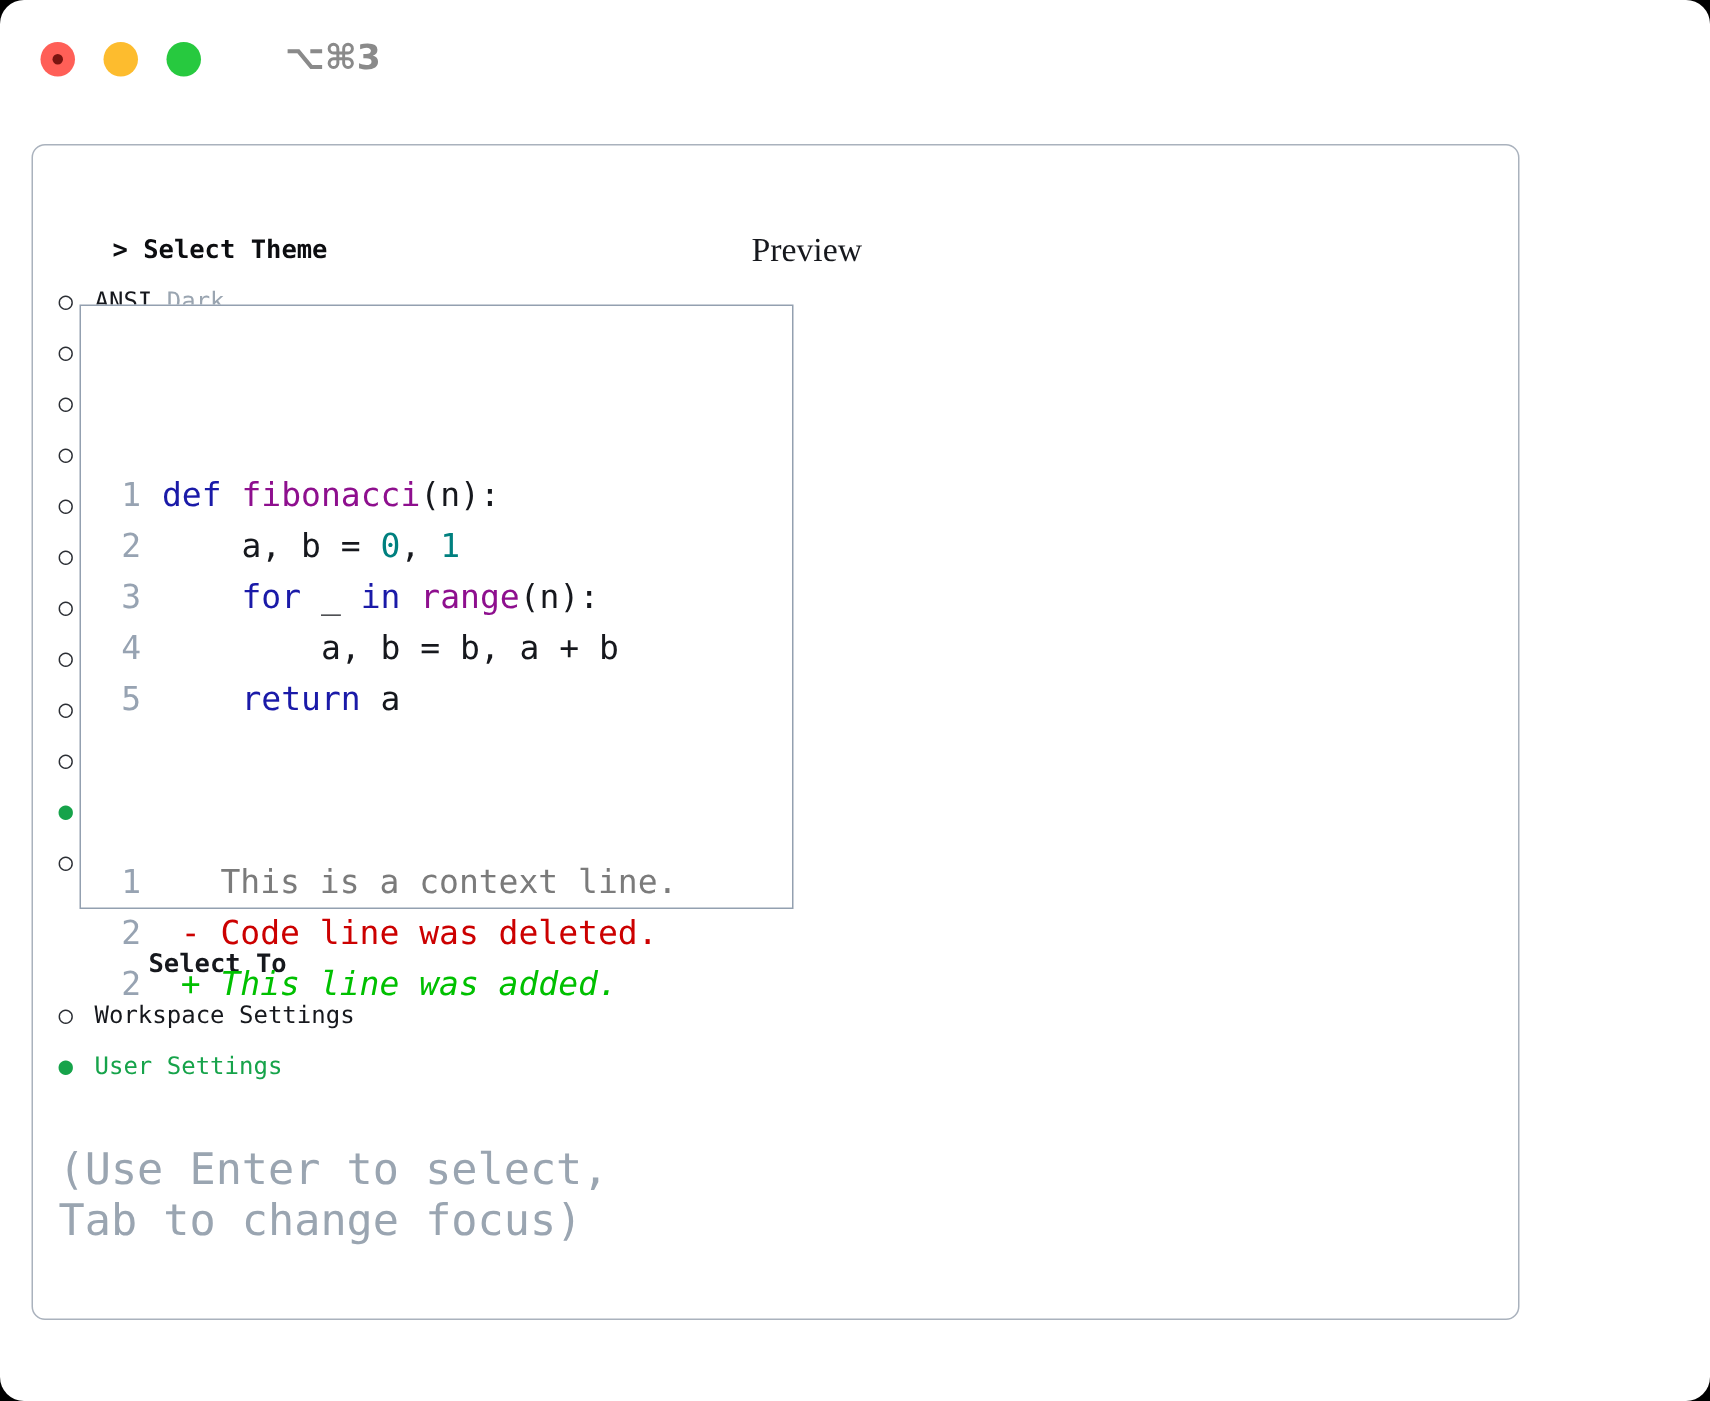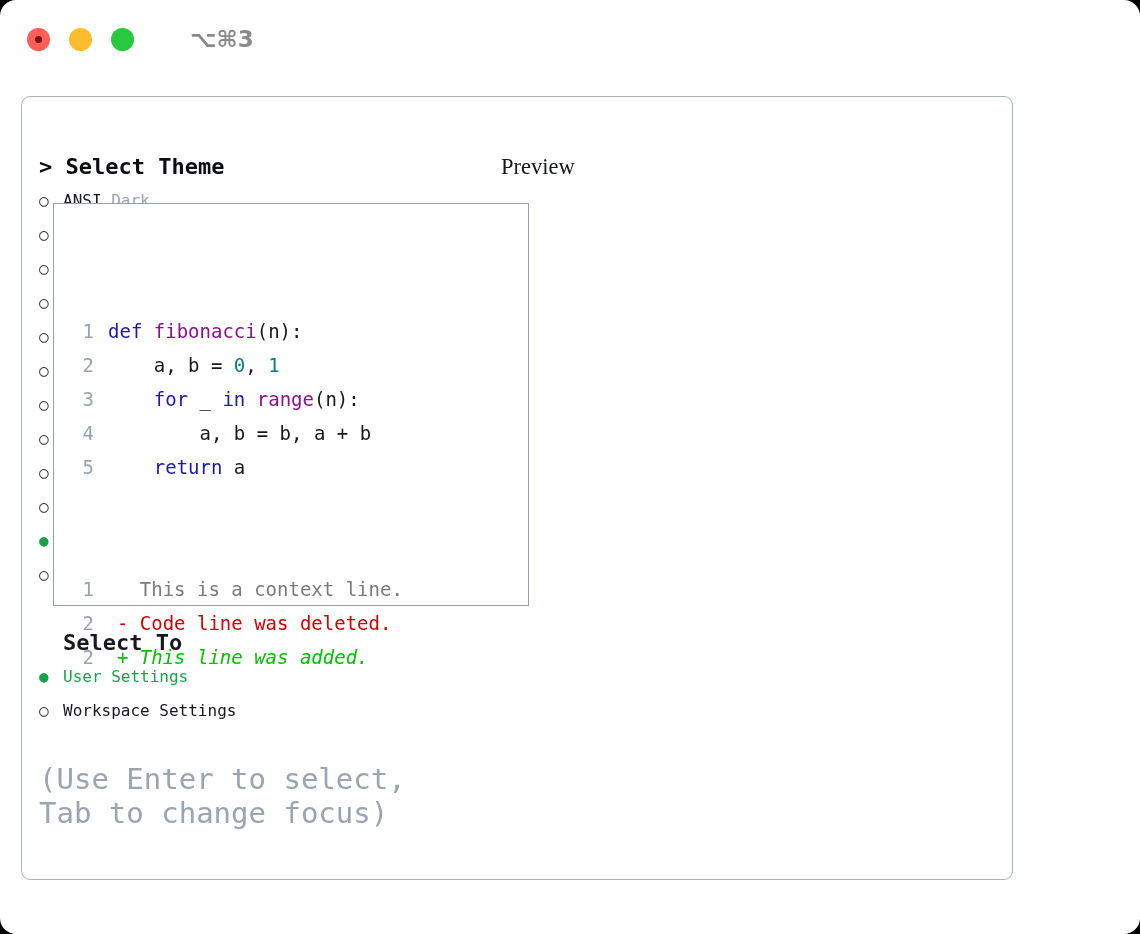--- a/index.html
+++ b/index.html
@@ -97,25 +97,26 @@
   }
 
   
   .row {
     font-size: 16px;
     line-height: 34px;
     white-space: pre;
     color: #16181d;
   }
   .heading {
-    font-size: 22px;
+    font-size: 17px;
     line-height: 34px;
     font-weight: bold;
     color: #0c0d10;
     white-space: pre;
+    margin-left: 36px;
   }
   .panel-title {
     font-size: 22.5px;
     line-height: 34px;
     color: #16181d;
     white-space: pre;
     font-family: Liberation Serif, serif;
   }
 
   .marker { display: inline-block; width: 24px; }
@@ -149,21 +150,21 @@
     width: 476px;
     height: 403px;
     border: 1.6px solid #93a0b0;
     box-sizing: border-box;
     background: #ffffff;
   }
   .code {
     position: absolute;
     left: 16px;
     top: 42px;
-    font-size: 19px;
+    font-size: 22px;
     line-height: 34px;
     white-space: pre;
   }
   .code-line { white-space: pre; }
   .ln {
     display: inline-block;
     width: 24px;
     text-align: right;
     color: #97a3b2;
   }
@@ -212,22 +213,22 @@
           <div class="row"><span class="marker marker-off">○</span><span class="label-off">GitHub Light </span><span class="suffix">Light</span></div>
           <div class="row"><span class="marker marker-on">●</span><span class="label-on">Google Code </span><span class="suffix">Light</span></div>
           <div class="row"><span class="marker marker-off">○</span><span class="label-off">XCode </span><span class="suffix">Light</span></div>
         </div>
 
       <div class="section-gap"></div>
 
       <div class="row heading apply-heading">Select To</div>
 
       <div id="apply-list">
+          <div class="row"><span class="marker marker-off">○</span><span class="label-off">Workspace Settings</span></div>
           <div class="row"><span class="marker marker-on">●</span><span class="label-on">User Settings</span></div>
-          <div class="row"><span class="marker marker-off">○</span><span class="label-off">Workspace Settings</span></div>
         </div>
 
       <div class="hint">(Use Enter to select, Tab to change focus)</div>
     </div>
 
     <div class="right-col">
       <div class="panel-title">Preview</div>
     </div>
 
     <div class="preview-box">

